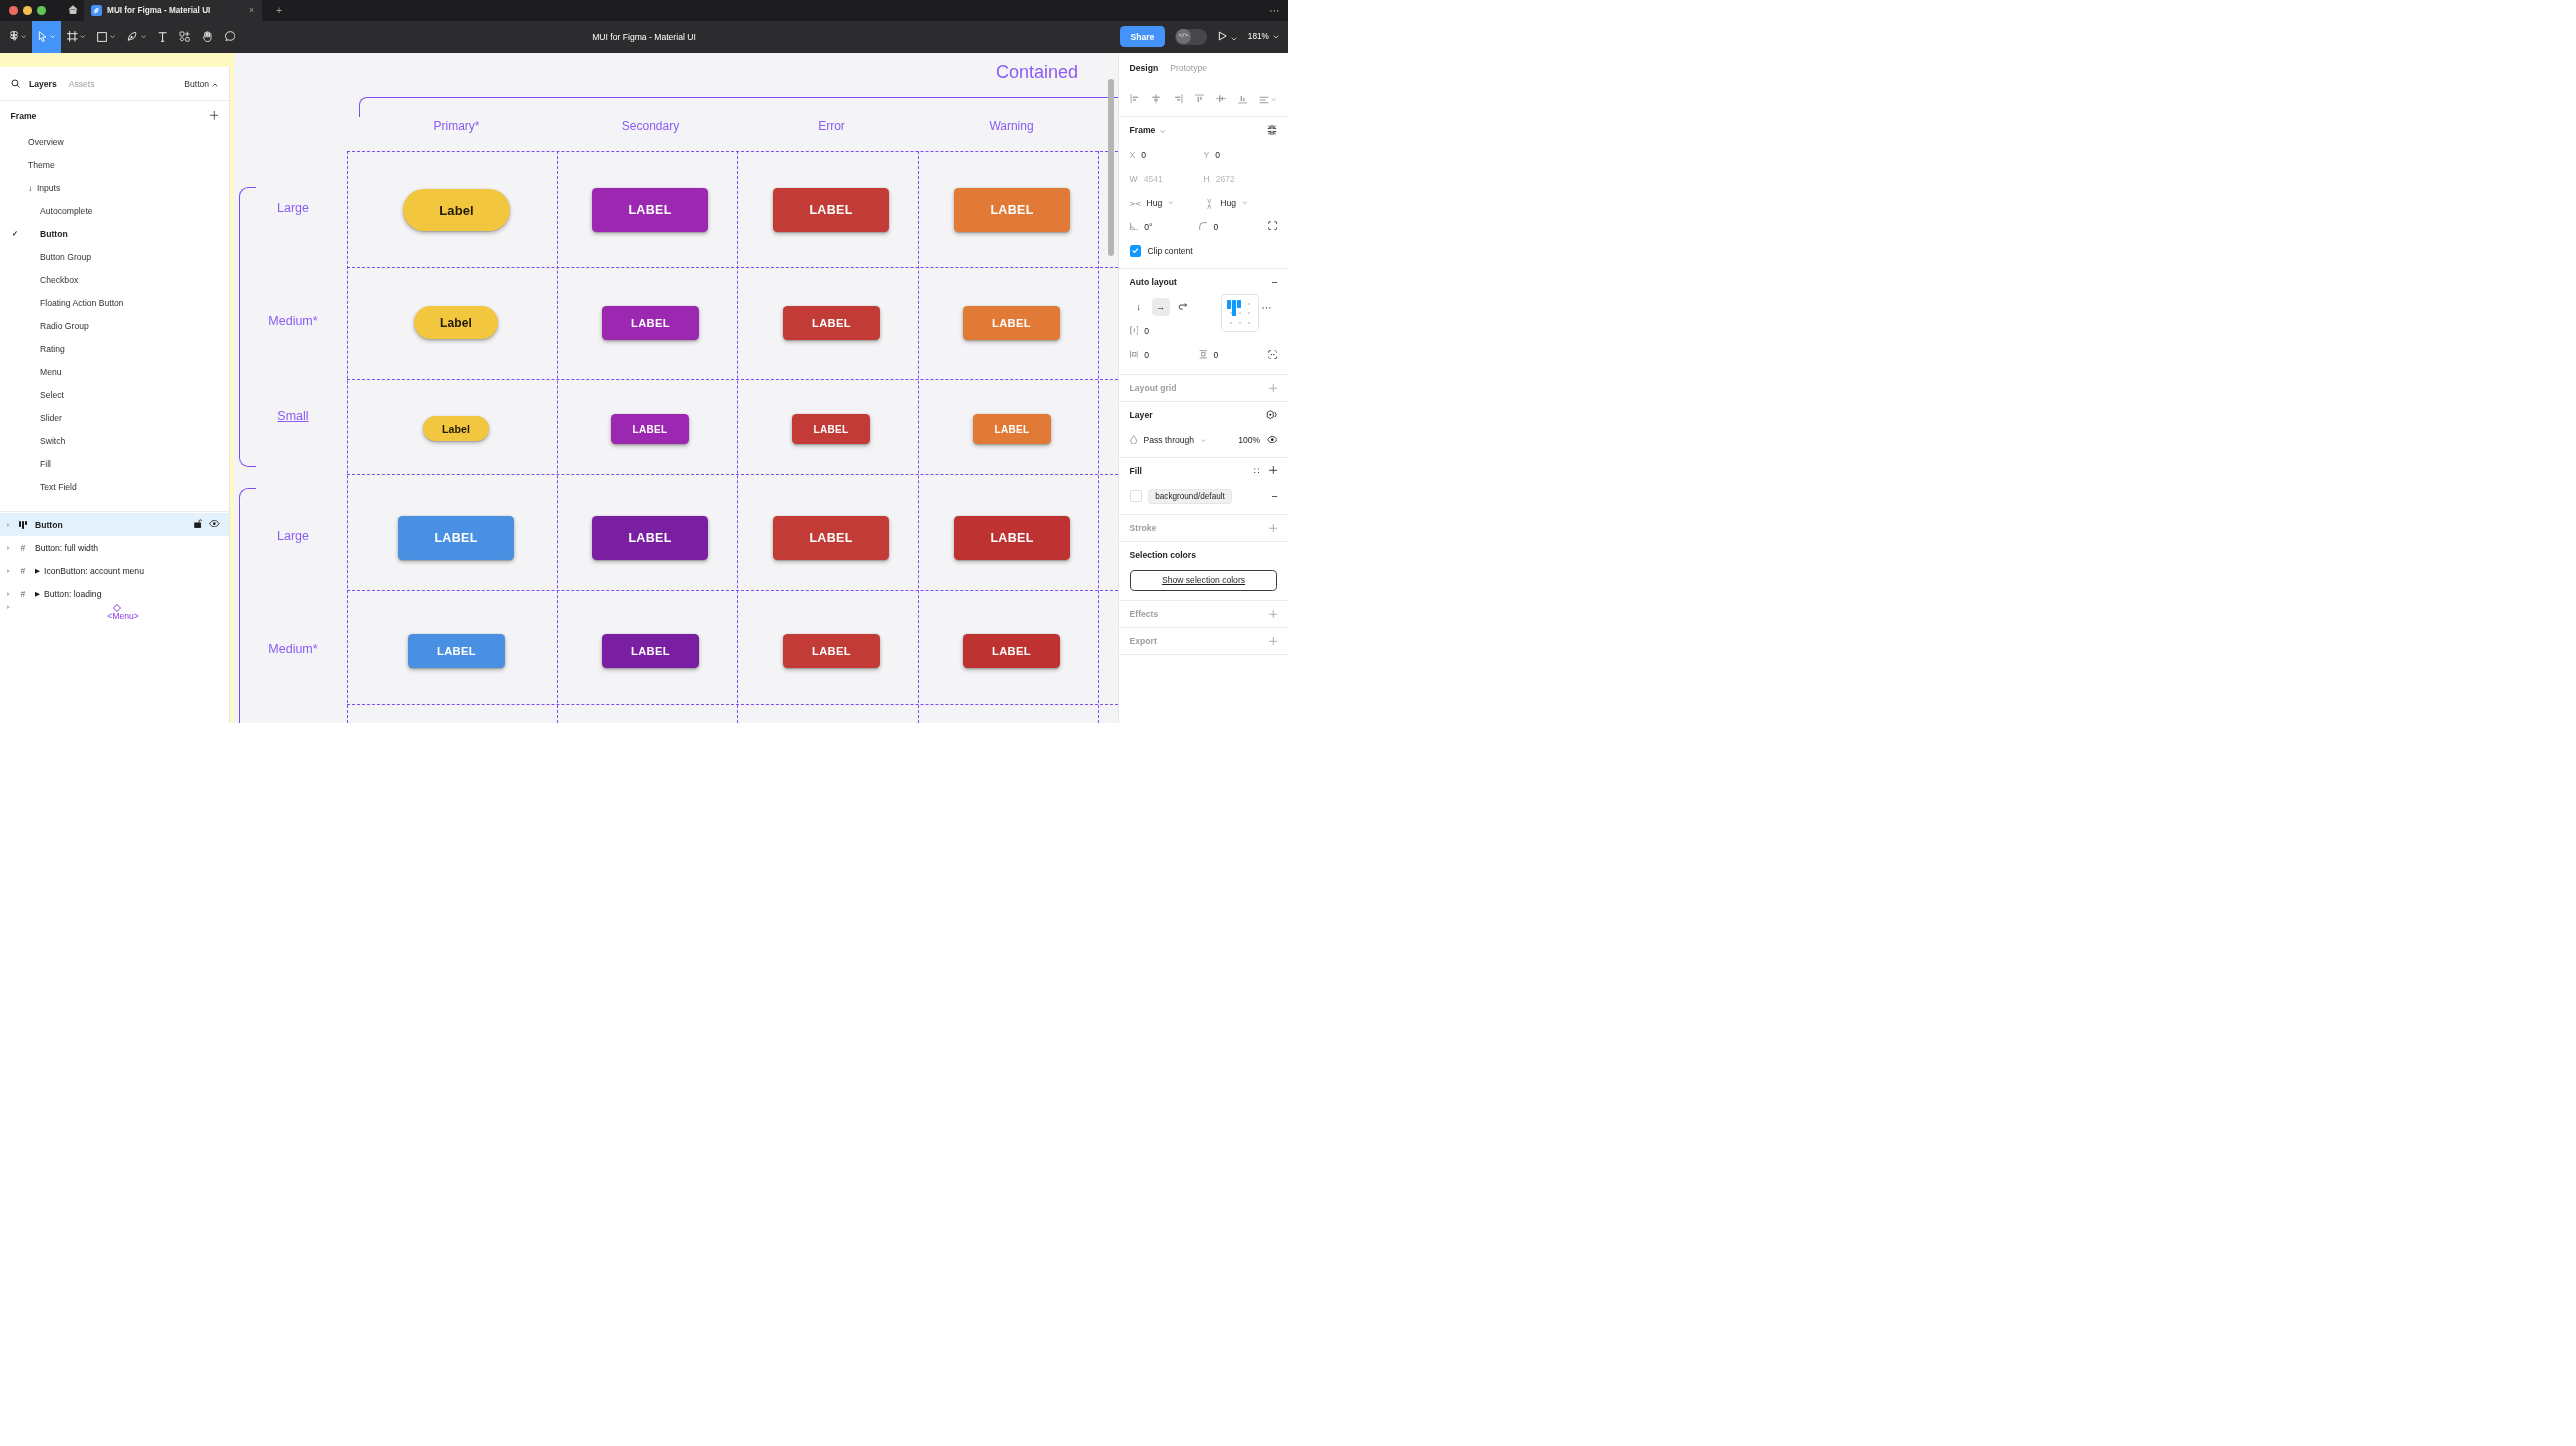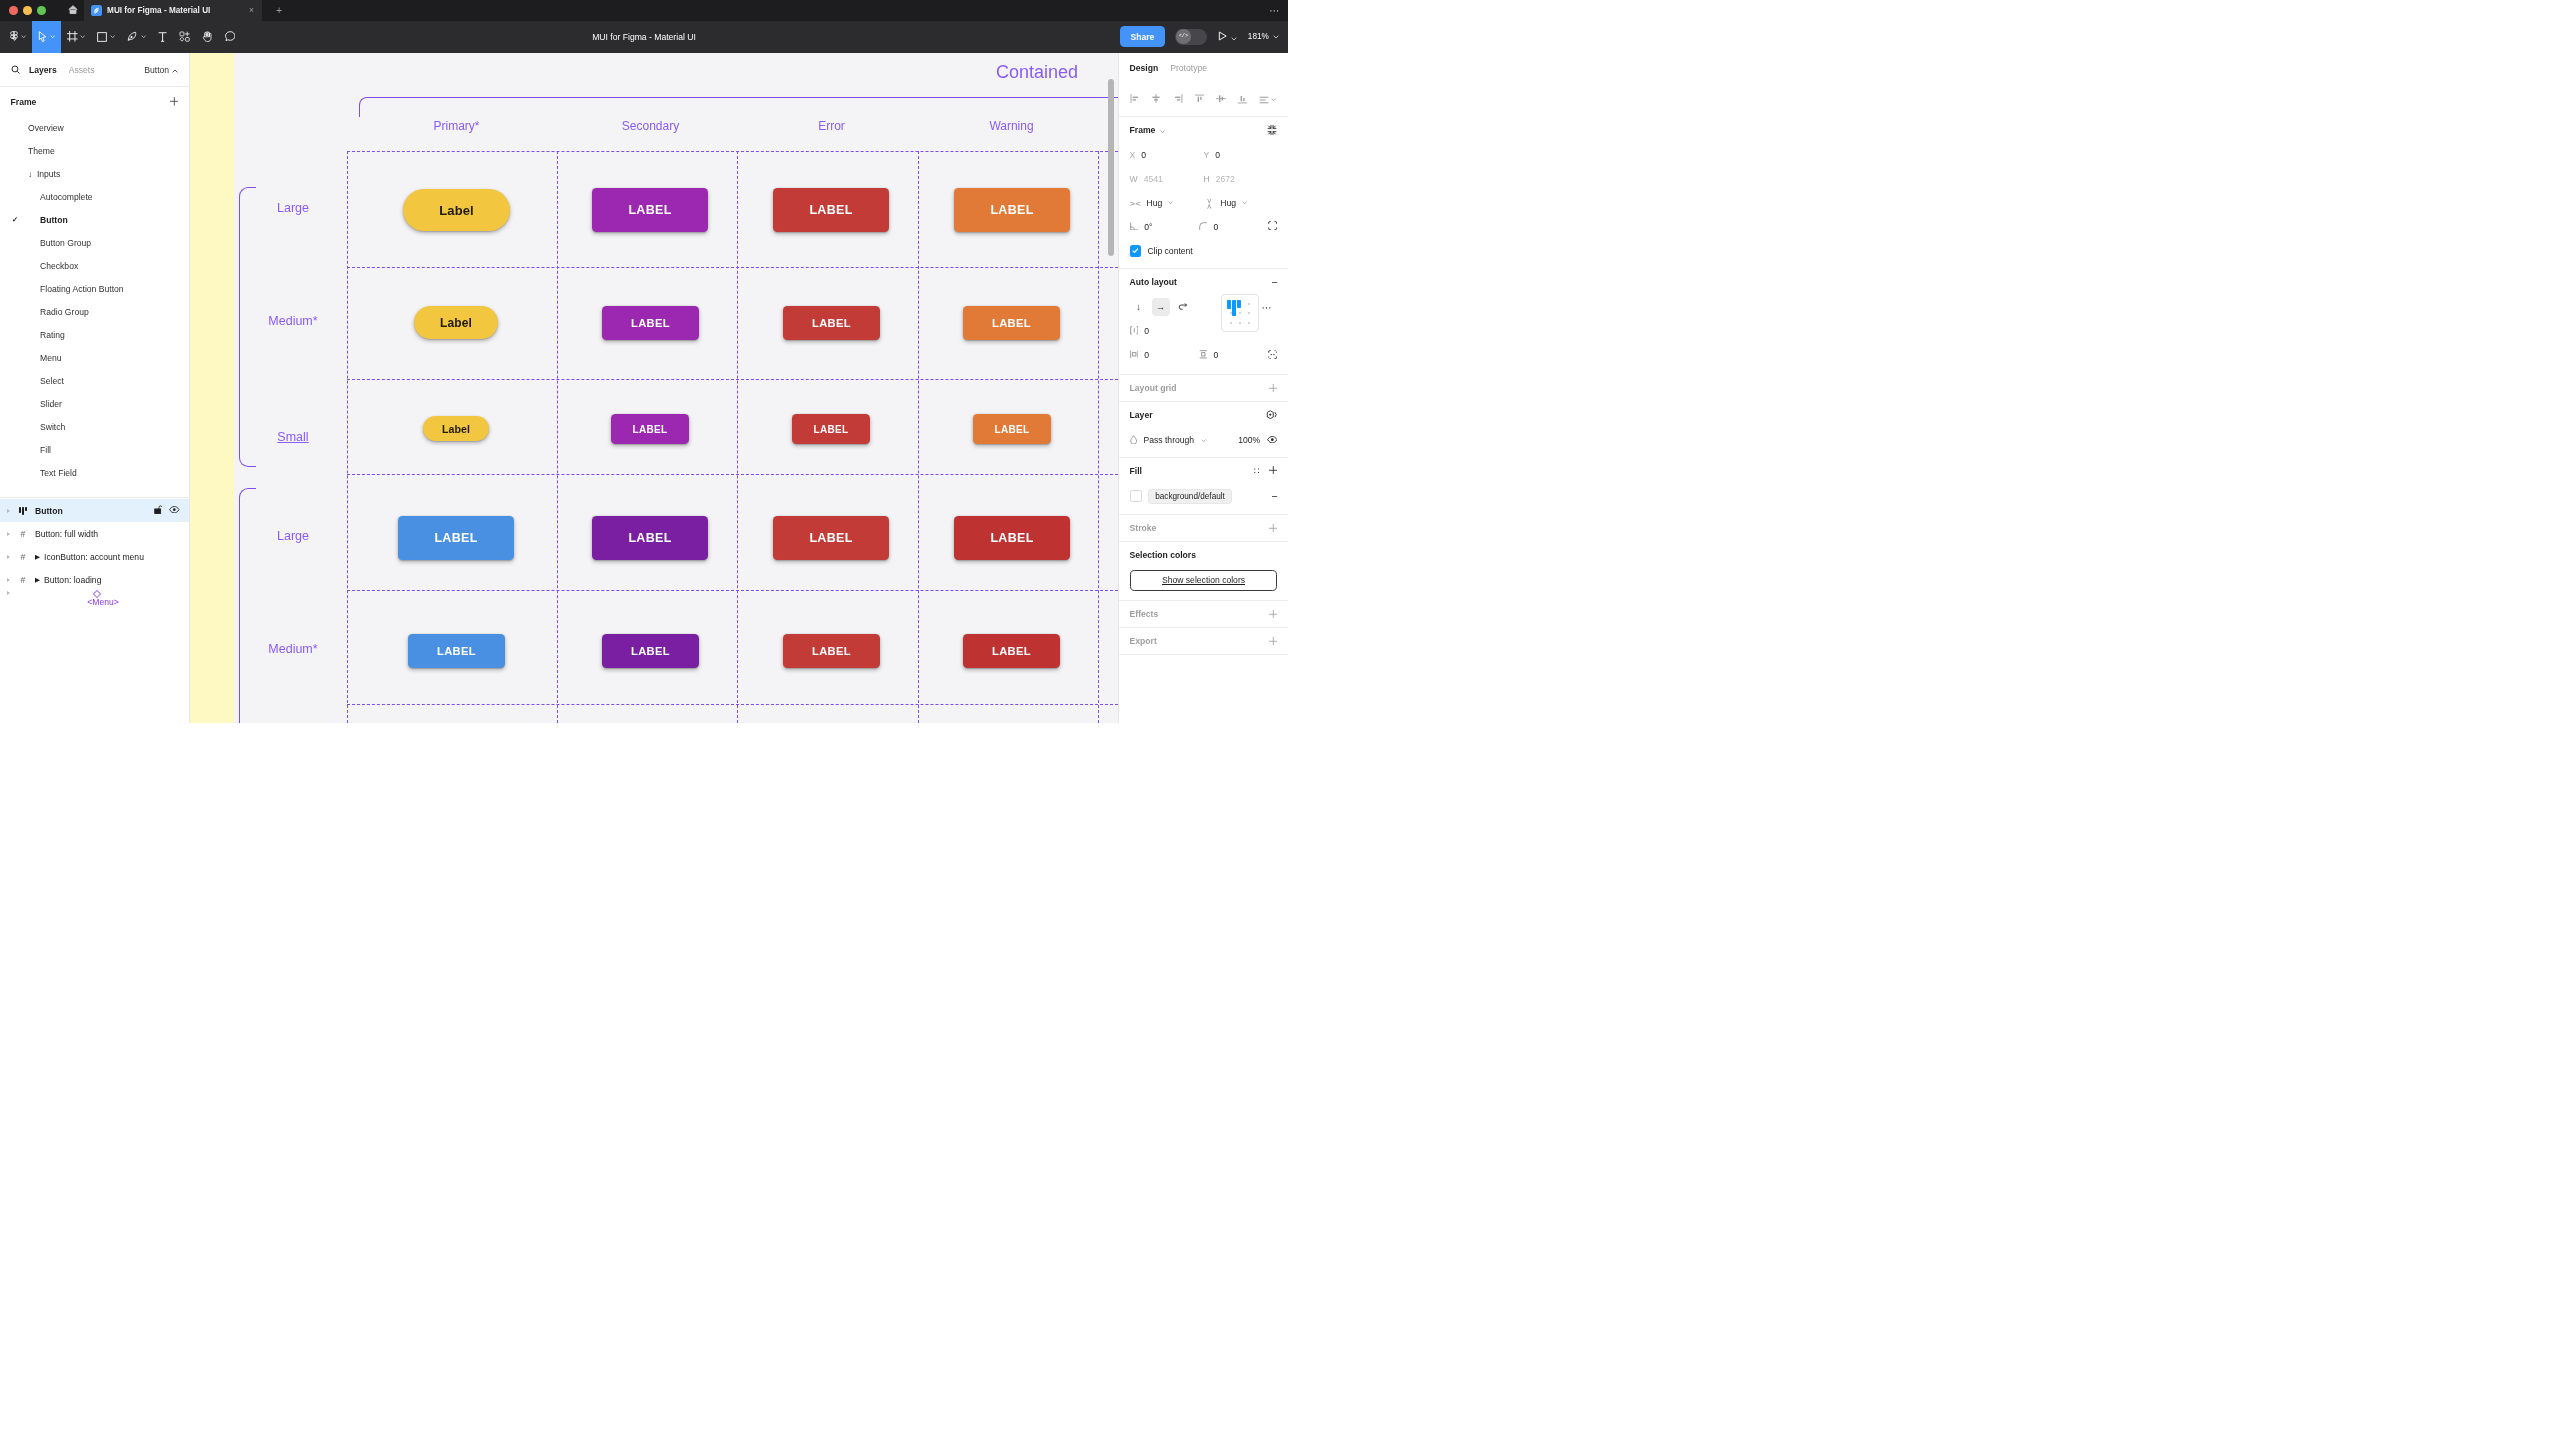--- a/index.html
+++ b/index.html
@@ -27,21 +27,21 @@
   .tool.active { background:#4493F8; }
   .doc-title { position:absolute; left:0; right:0; text-align:center; color:#fff; font-size:8.6px; pointer-events:none; }
   .tb-right { position:absolute; right:9.2px; top:0; height:32px; display:flex; align-items:center; gap:10.6px; }
   .share-btn { background:#4493F8; color:#fff; font-size:8.6px; font-weight:600; border:none; border-radius:4.6px; padding:5.3px 10.6px; }
   .dev-toggle { width:32px; height:16px; border-radius:8px; background:#47474B; position:relative; }
   .dev-knob { position:absolute; left:0.7px; top:0.7px; width:14.5px; height:14.5px; border-radius:50%; background:#6E6E73; color:#fff; font-size:5.3px; display:flex; align-items:center; justify-content:center; font-family:"Liberation Mono",monospace; }
   .present { display:flex; align-items:center; gap:4px; color:#fff; }
   .zoom-ctl { display:flex; align-items:center; gap:4px; color:#fff; font-size:8.2px; }
 
   
-  .sidebar { position:absolute; top:53px; left:0; width:190px; bottom:0; background:#fff; border-right:0.7px solid #E6E6E6; font-size:8.6px; color:#1e1e1e; }
+  .sidebar { position:absolute; top:67px; left:0; width:230px; bottom:0; background:#fff; border-right:0.7px solid #E6E6E6; font-size:8.6px; color:#1e1e1e; }
   .sb-header { height:34px; display:flex; align-items:center; padding:0 10.6px; border-bottom:0.7px solid #ECECEC; }
   .sb-header .search { margin-right:9.2px; display:flex; }
   .sb-tab { margin-right:12px; }
   .sb-tab.active { font-weight:700; }
   .sb-tab.inactive { color:#9b9b9b; }
   .sb-jump { margin-left:auto; display:flex; align-items:center; gap:3.3px; color:#333; }
   .pages-head { height:29px; display:flex; align-items:center; padding:0 10.6px; }
   .pages-title { font-weight:700; }
   .pages-add { margin-left:auto; display:flex; }
   .page-row { height:23px; display:flex; align-items:center; padding-left:28px; position:relative; color:#333; }
@@ -415,21 +415,21 @@
         <div class="row-label" style="top: 148px;">Large</div>
         <div class="mui-btn pill" style="width: 107px; height: 42px; font-size: 13px; left: 169px; top: 136px; background: rgb(243, 198, 63); color: rgb(32, 26, 6); border-radius: 21px;">Label</div>
         <div class="mui-btn" style="width: 116px; height: 44px; font-size: 12.5px; left: 358px; top: 135px; background: rgb(156, 39, 176); color: rgb(255, 255, 255);">LABEL</div>
         <div class="mui-btn" style="width: 116px; height: 44px; font-size: 12.5px; left: 539px; top: 135px; background: rgb(194, 59, 54); color: rgb(255, 255, 255);">LABEL</div>
         <div class="mui-btn" style="width: 116px; height: 44px; font-size: 12.5px; left: 720px; top: 135px; background: rgb(225, 122, 54); color: rgb(255, 255, 255);">LABEL</div>
         <div class="row-label" style="top: 261px;">Medium*</div>
         <div class="mui-btn pill" style="width: 84px; height: 33px; font-size: 12px; left: 180px; top: 253px; background: rgb(243, 198, 63); color: rgb(32, 26, 6); border-radius: 16.5px;">Label</div>
         <div class="mui-btn" style="width: 97px; height: 34px; font-size: 11.2px; left: 368px; top: 253px; background: rgb(156, 39, 176); color: rgb(255, 255, 255);">LABEL</div>
         <div class="mui-btn" style="width: 97px; height: 34px; font-size: 11.2px; left: 549px; top: 253px; background: rgb(194, 59, 54); color: rgb(255, 255, 255);">LABEL</div>
         <div class="mui-btn" style="width: 97px; height: 34px; font-size: 11.2px; left: 729px; top: 253px; background: rgb(225, 122, 54); color: rgb(255, 255, 255);">LABEL</div>
-        <div class="row-label" style="top: 377px; text-decoration: underline;">Small</div>
+        <div class="row-label" style="top: 356px; text-decoration: underline;">Small</div>
         <div class="mui-btn pill" style="width: 66px; height: 25px; font-size: 10.6px; left: 189px; top: 363px; background: rgb(243, 198, 63); color: rgb(32, 26, 6); border-radius: 12.5px;">Label</div>
         <div class="mui-btn" style="width: 78px; height: 30px; font-size: 10px; left: 377px; top: 361px; background: rgb(156, 39, 176); color: rgb(255, 255, 255);">LABEL</div>
         <div class="mui-btn" style="width: 78px; height: 30px; font-size: 10px; left: 558px; top: 361px; background: rgb(194, 59, 54); color: rgb(255, 255, 255);">LABEL</div>
         <div class="mui-btn" style="width: 78px; height: 30px; font-size: 10px; left: 739px; top: 361px; background: rgb(225, 122, 54); color: rgb(255, 255, 255);">LABEL</div>
         <div class="row-label" style="top: 476px;">Large</div>
         <div class="mui-btn" style="width: 116px; height: 44px; font-size: 12.5px; left: 164px; top: 463px; background: rgb(74, 144, 226); color: rgb(255, 255, 255);">LABEL</div>
         <div class="mui-btn" style="width: 116px; height: 44px; font-size: 12.5px; left: 358px; top: 463px; background: rgb(123, 31, 162); color: rgb(255, 255, 255);">LABEL</div>
         <div class="mui-btn" style="width: 116px; height: 44px; font-size: 12.5px; left: 539px; top: 463px; background: rgb(194, 59, 54); color: rgb(255, 255, 255);">LABEL</div>
         <div class="mui-btn" style="width: 116px; height: 44px; font-size: 12.5px; left: 720px; top: 463px; background: rgb(190, 51, 49); color: rgb(255, 255, 255);">LABEL</div>
         <div class="row-label" style="top: 589px;">Medium*</div>

